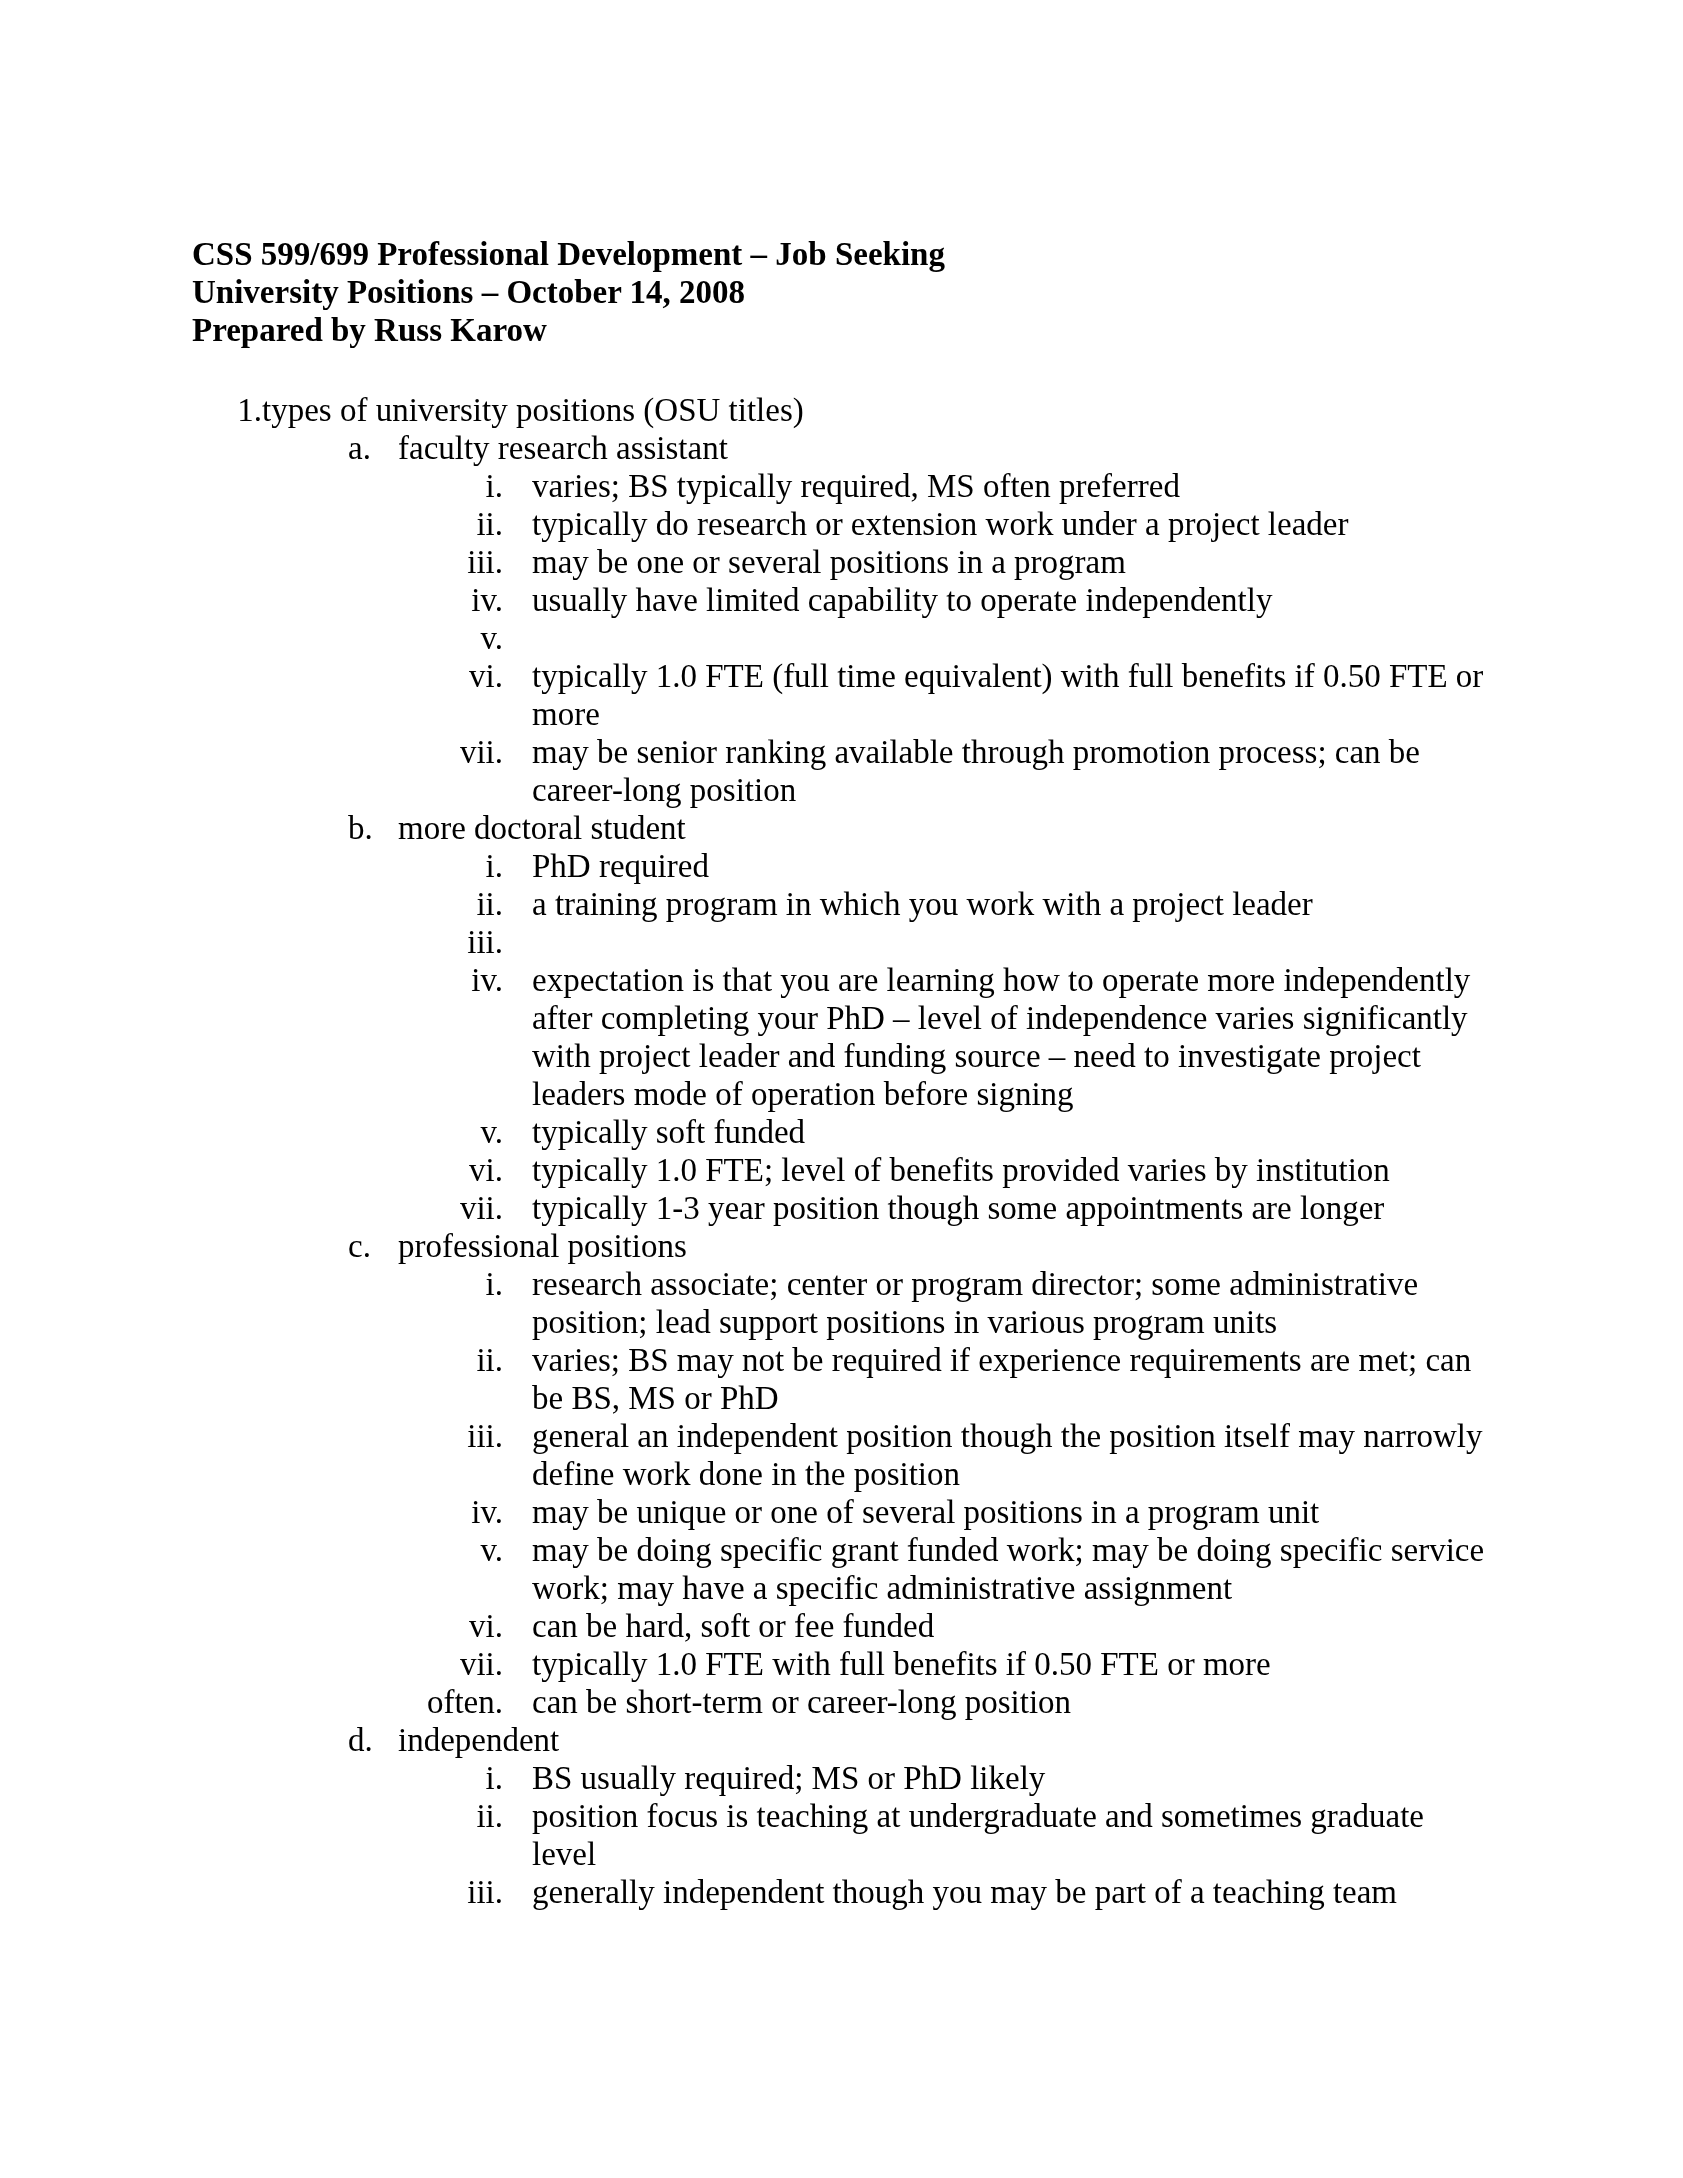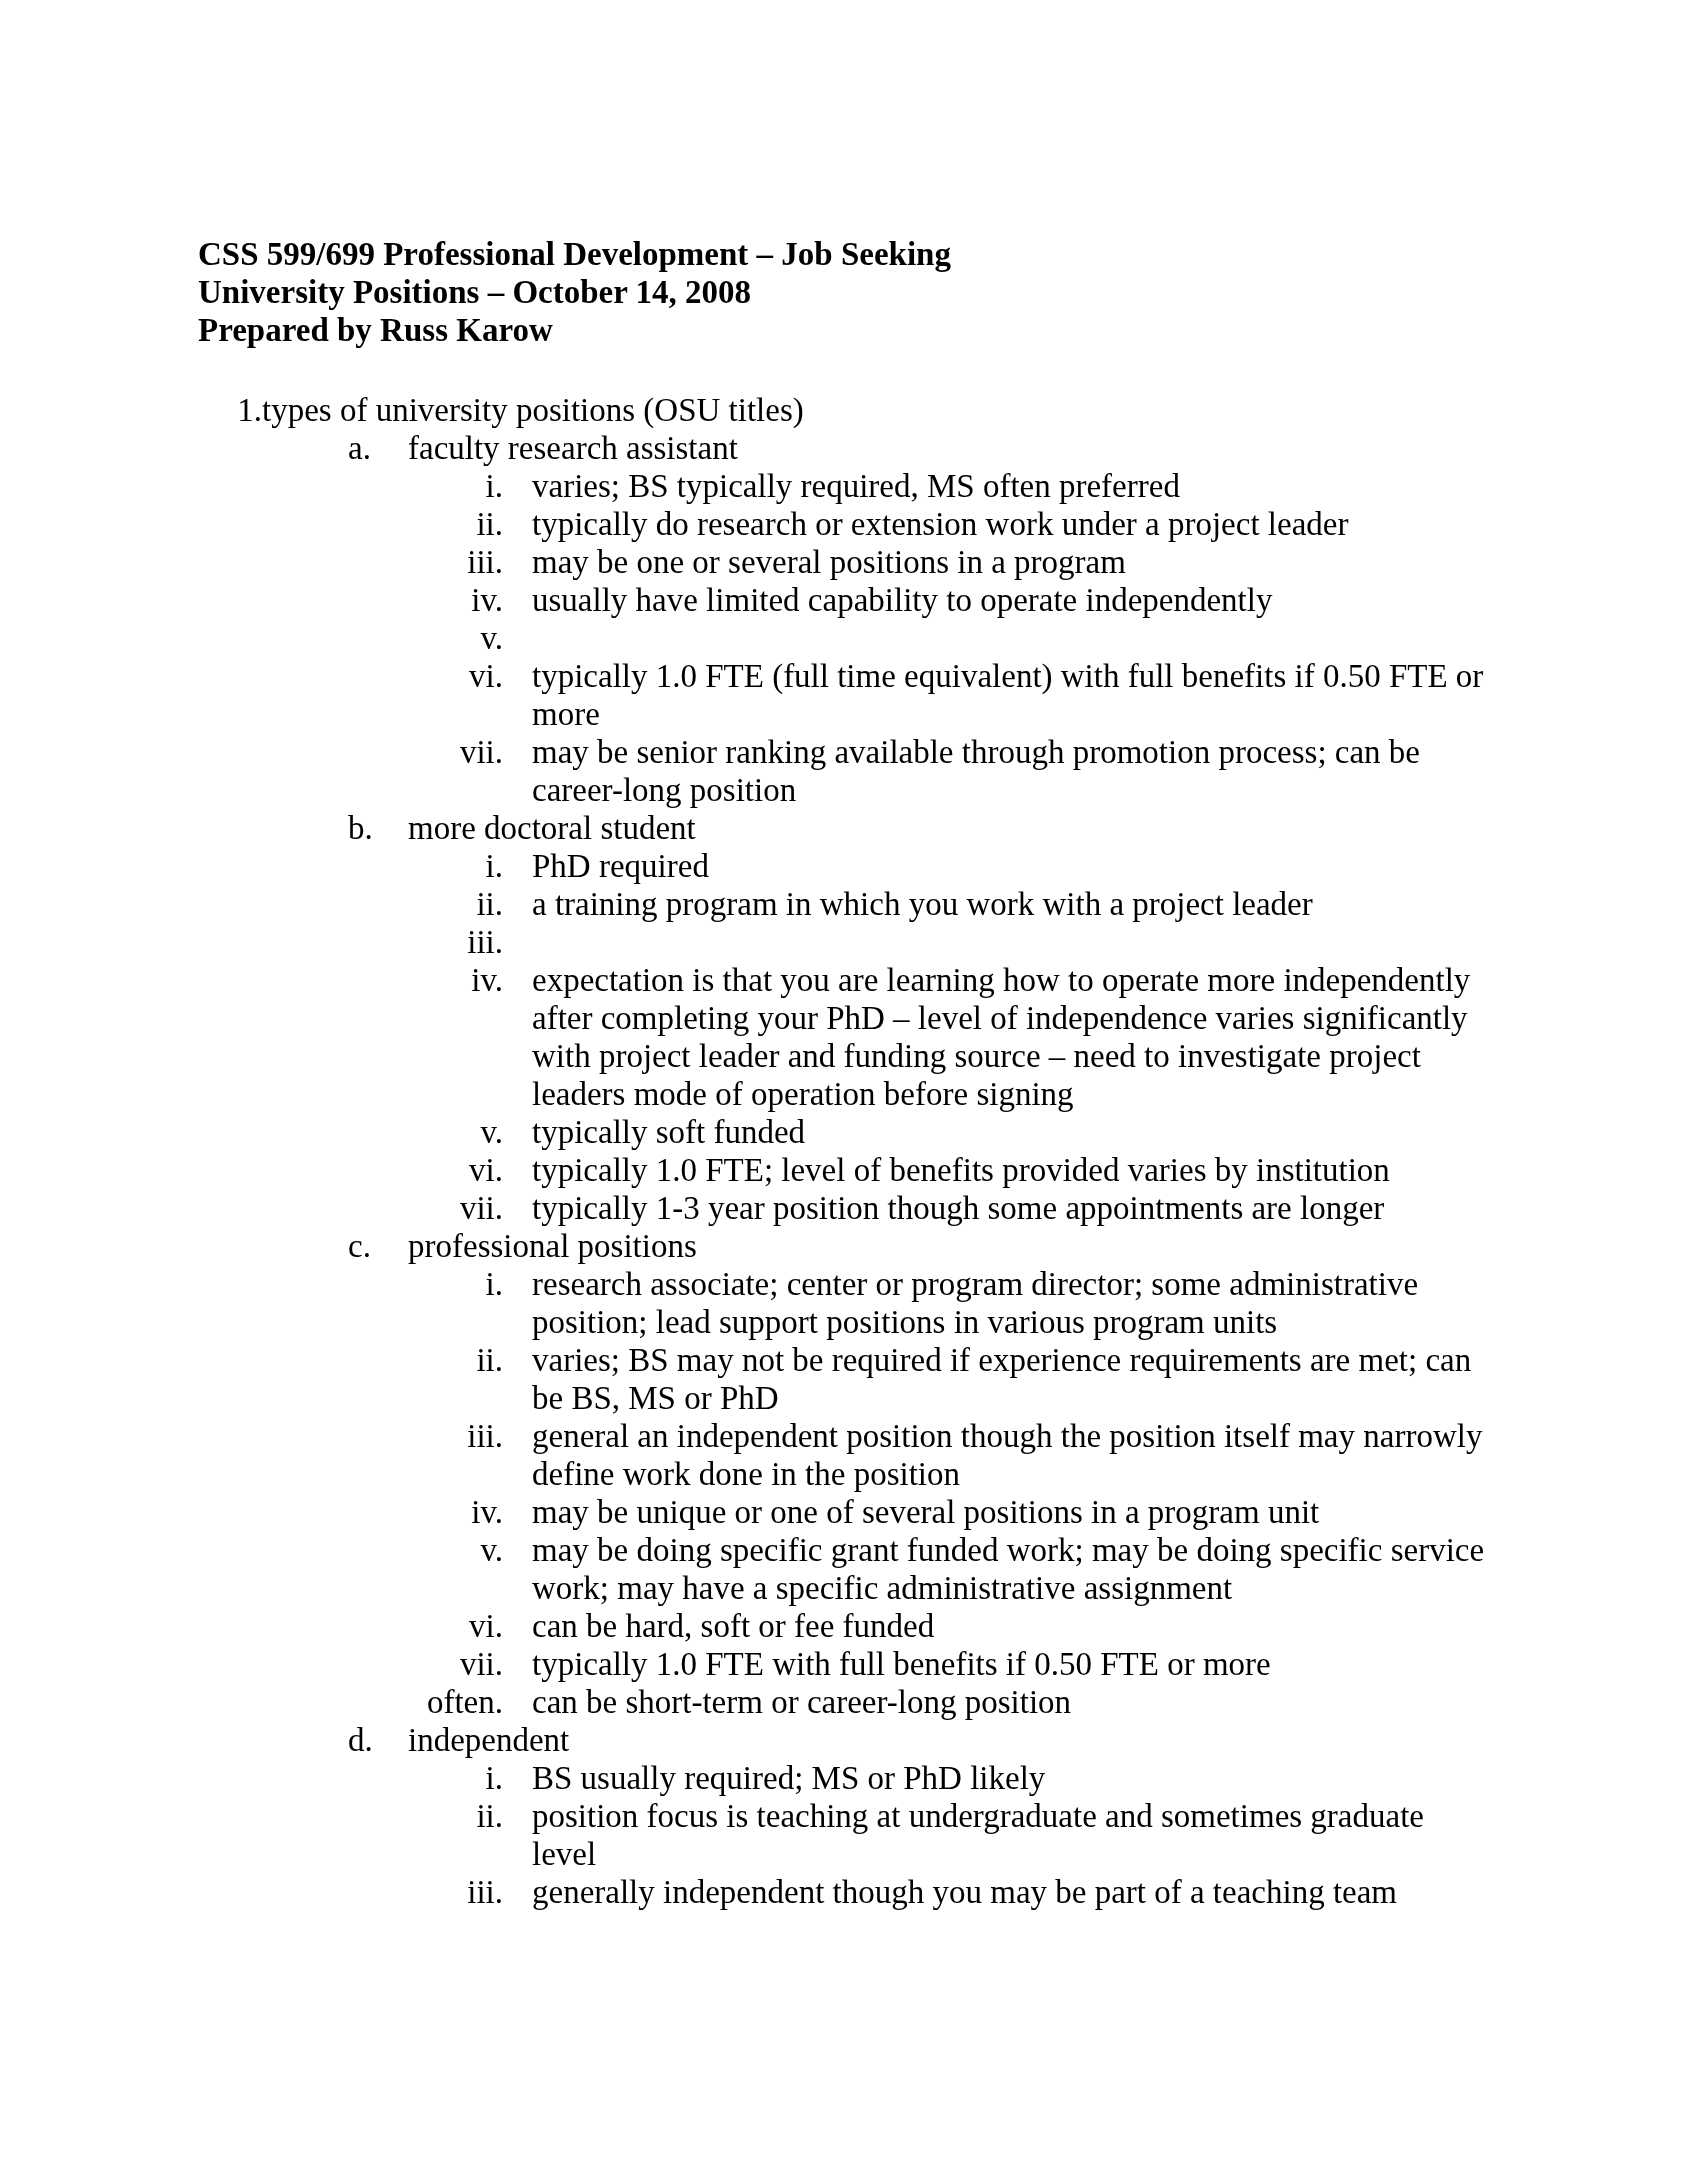--- a/index.html
+++ b/index.html
@@ -11,21 +11,21 @@
     position: relative;
     width: 1683px;
     height: 2178px;
     background: #ffffff;
     color: #000000;
     font-family: "Liberation Serif", "DejaVu Serif", serif;
     overflow: hidden;
   }
   .doc-header {
     position: absolute;
-    left: 198px;
+    left: 192px;
     top: 235px;
     width: 1287px;
     font-weight: 700;
     font-size: 33px;
     line-height: 38px;
   }
   .outline {
     position: absolute;
     left: 198px;
     top: 391px;
@@ -44,21 +44,21 @@
   .row .text {
     flex: 1 1 auto;
     min-width: 0;
   }
   
   .row.l1 .marker { width: 64px; text-align: right; }
   .row.l1 .text   { }
   
   .row.l2 { margin-left: 150px; }
   .row.l2 .marker { width: 36px; text-align: left; }
-  .row.l2 .text   { margin-left: 24px; }
+  .row.l2 .text   { margin-left: 14px; }
   
   .row.l3 { margin-left: 158px; }
   .row.l3 .marker { width: 147px; text-align: right; }
   .row.l3 .text   { margin-left: 29px; }
 </style>
 </head>
 <body>
 
 <div class="page">
   <div class="doc-header">

